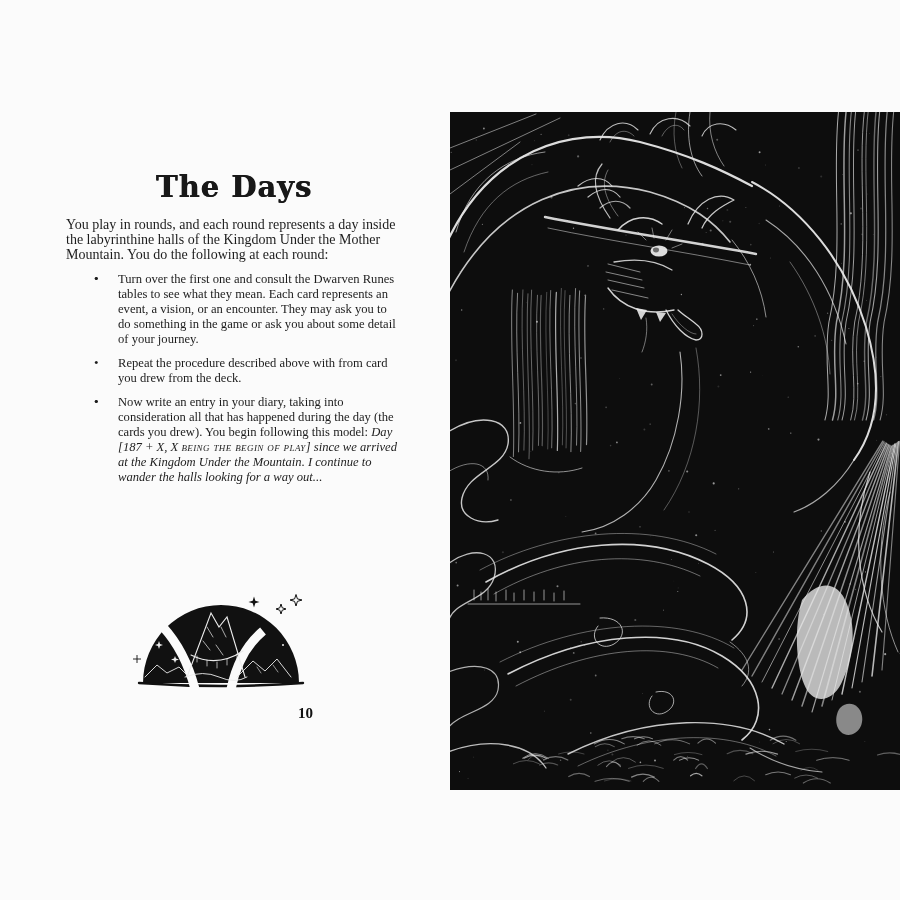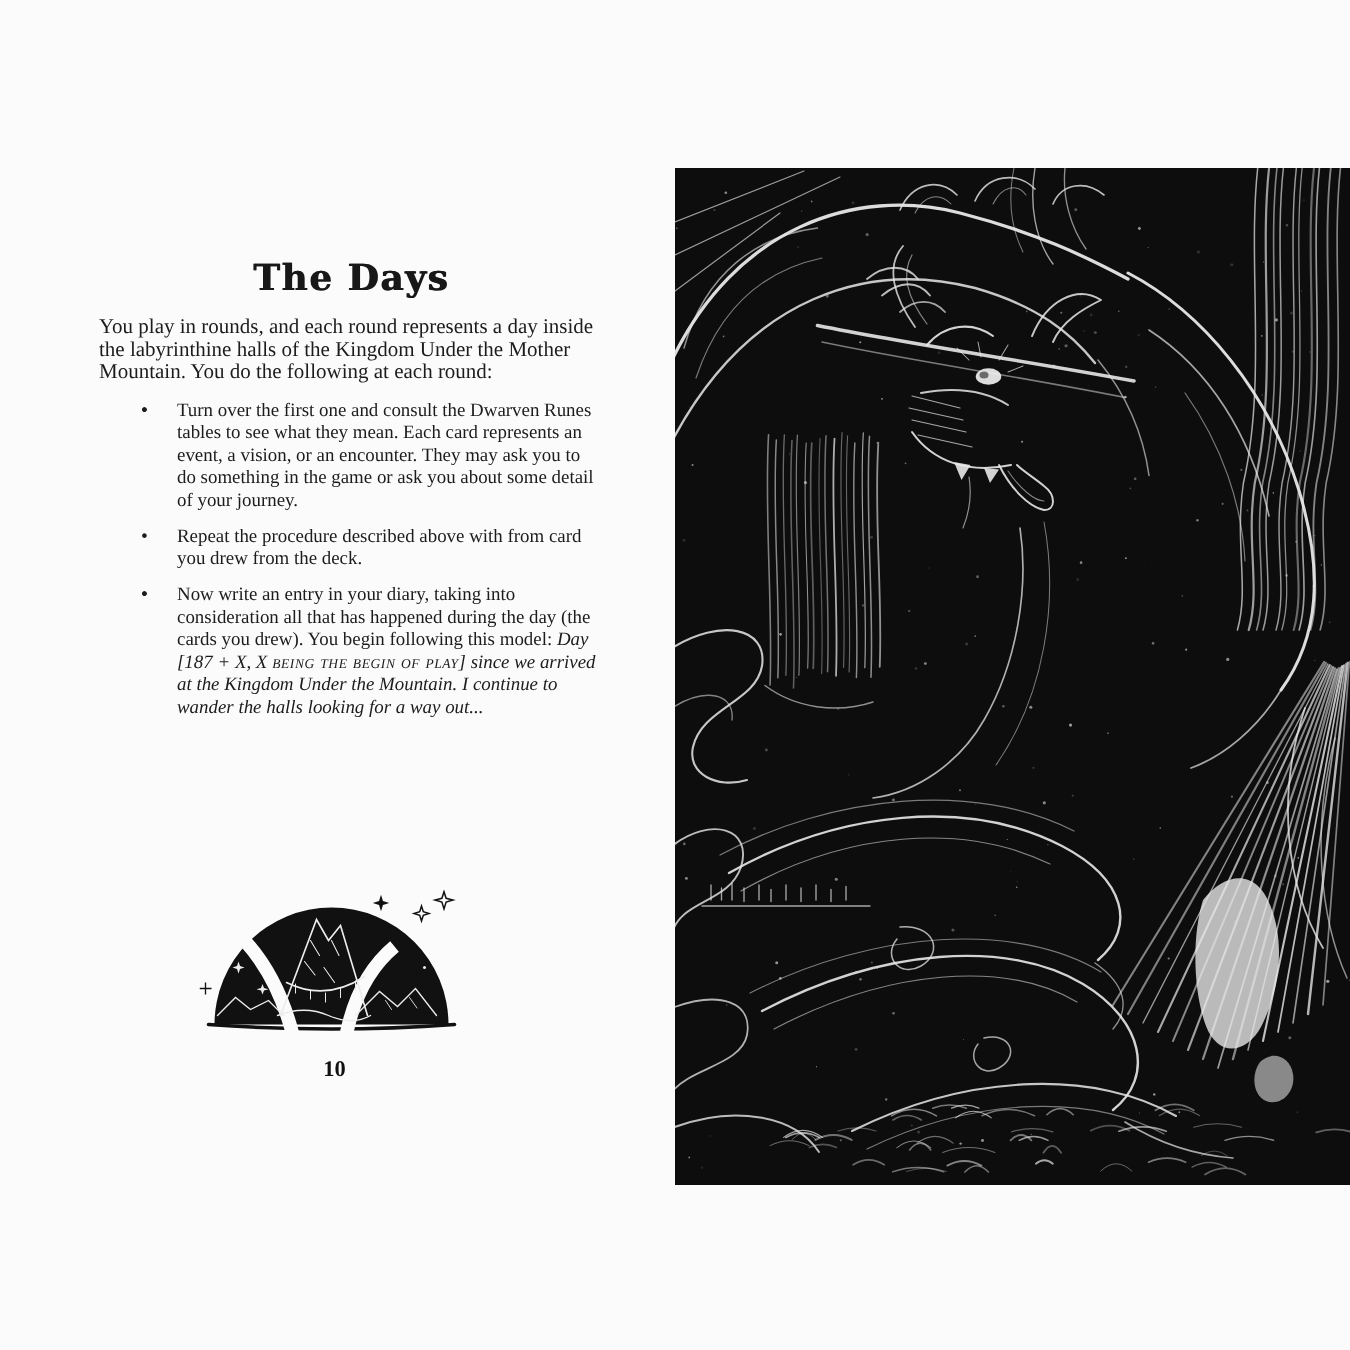--- a/index.html
+++ b/index.html
@@ -1,32 +1,32 @@
 <!DOCTYPE html>
 <html><head>
 <meta charset="utf-8">
 <style>
   html,body{margin:0;padding:0;}
   .canvas{position:relative;width:900px;height:900px;background:#fbfbfb;overflow:hidden;
           font-family:"Liberation Serif", serif;color:#1c1c1c;}
   
   .text-col{position:absolute;left:66px;top:172px;width:336px;}
   .title{margin:0 0 13px 0;text-align:center;font-family:"DejaVu Serif", serif;
-         font-weight:800;font-size:24px;line-height:1.1;letter-spacing:1px;color:#181818;
+         font-weight:800;font-size:29px;line-height:1.1;letter-spacing:1px;color:#181818;
          text-shadow:0.6px 0 #181818;}
   .intro{margin:0 0 10px 0;font-size:14px;line-height:15px;}
   ul.steps{margin:0;padding:0;list-style:none;}
   ul.steps li{position:relative;padding-left:52px;margin:0 0 9px 0;
               font-size:12.6px;line-height:15px;}
   ul.steps li .mk{position:absolute;left:28px;top:-1px;font-size:13px;}
   em{font-style:italic;}
   .sc{font-variant:small-caps;letter-spacing:0.4px;}
   
   .vignette{position:absolute;left:133px;top:593px;}
-  .folio{position:absolute;left:133px;top:705px;width:180px;text-align:center;
+  .folio{position:absolute;left:133px;top:705px;width:180px;text-align:right;
          font-weight:bold;font-size:15px;color:#111;}
   
   .art{position:absolute;left:450px;top:112px;width:450px;height:678px;background:#0d0d0d;}
   .art svg{display:block;}
   #troll path, #troll line{stroke-linecap:round;stroke-linejoin:round;}
 </style>
 </head>
 <body>
 
 <div class="canvas">

